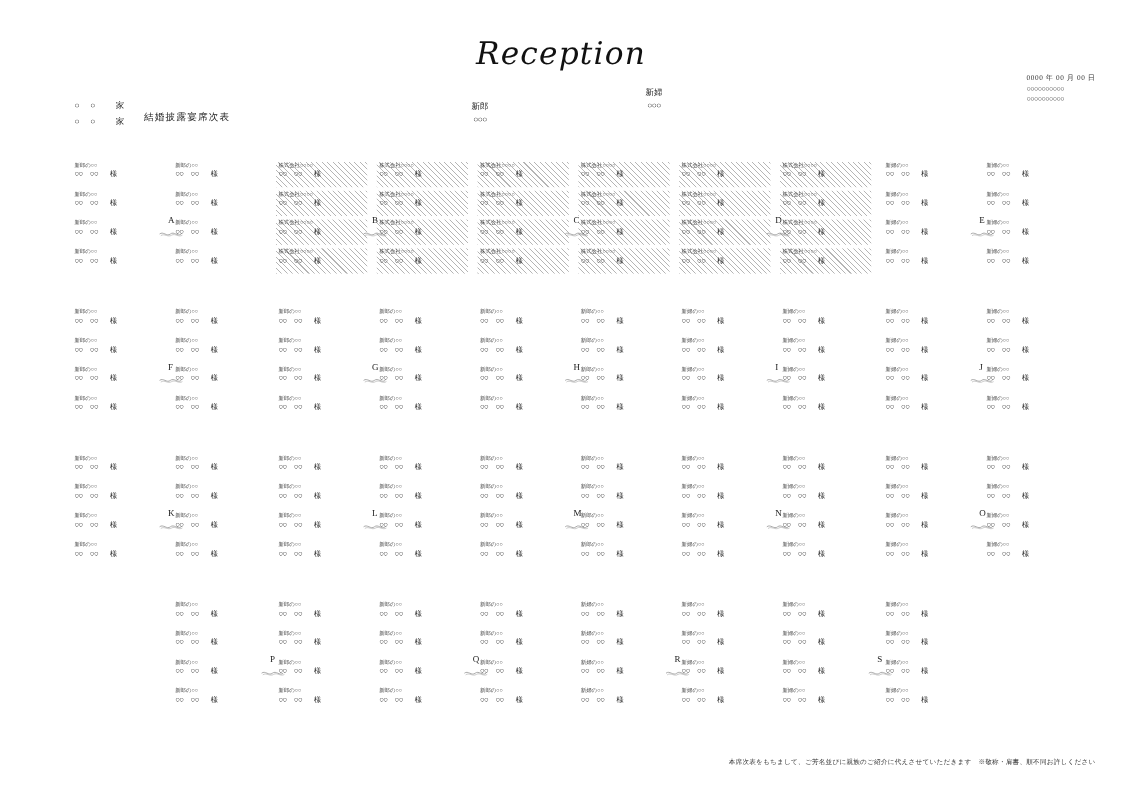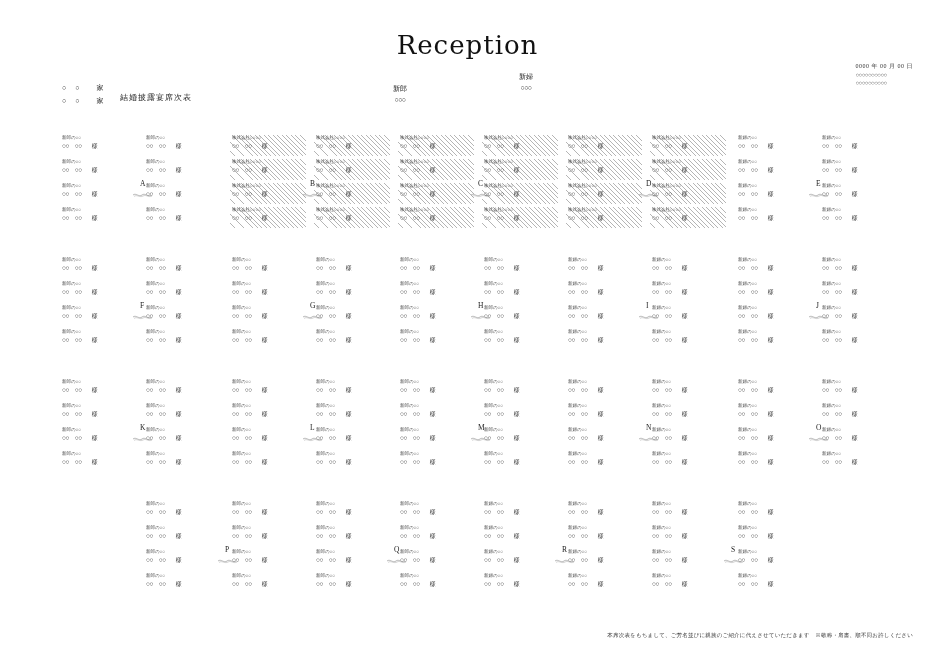--- a/index.html
+++ b/index.html
@@ -23,20 +23,21 @@
   }
 
   
   .title-script {
     position: absolute;
     top: 30px;
     left: 0;
     width: 935px;
     text-align: center;
     font-family: "DejaVu Serif", serif;
+    font-style: italic;
     font-size: 26px;
     letter-spacing: 1px;
     color: #111;
   }
   .date-block {
     position: absolute;
     top: 62px;
     right: 22px;
     text-align: left;
     font-size: 6px;
@@ -189,21 +190,21 @@
     <div class="date-line">0000 年 00 月 00 日</div>
     <div class="date-circles">○○○○○○○○○○</div>
     <div class="date-circles">○○○○○○○○○○</div>
   </div>
 
   <div class="couple">
     <div class="couple-col" style="left:370px; width:60px;margin-top:12px;">
       <div class="nm">新郎</div>
       <div class="cr">○○○</div>
     </div>
-    <div class="couple-col" style="left:496px; width:60px;">
+    <div class="couple-col" style="left:515px; width:60px;">
       <div class="nm">新婦</div>
       <div class="cr">○○○</div>
     </div>
   </div>
 
   <div class="family">
     <div class="row">○　○　　家</div>
     <div class="row">○　○　　家</div>
   </div>
   <div class="family-title">結婚披露宴席次表</div>

